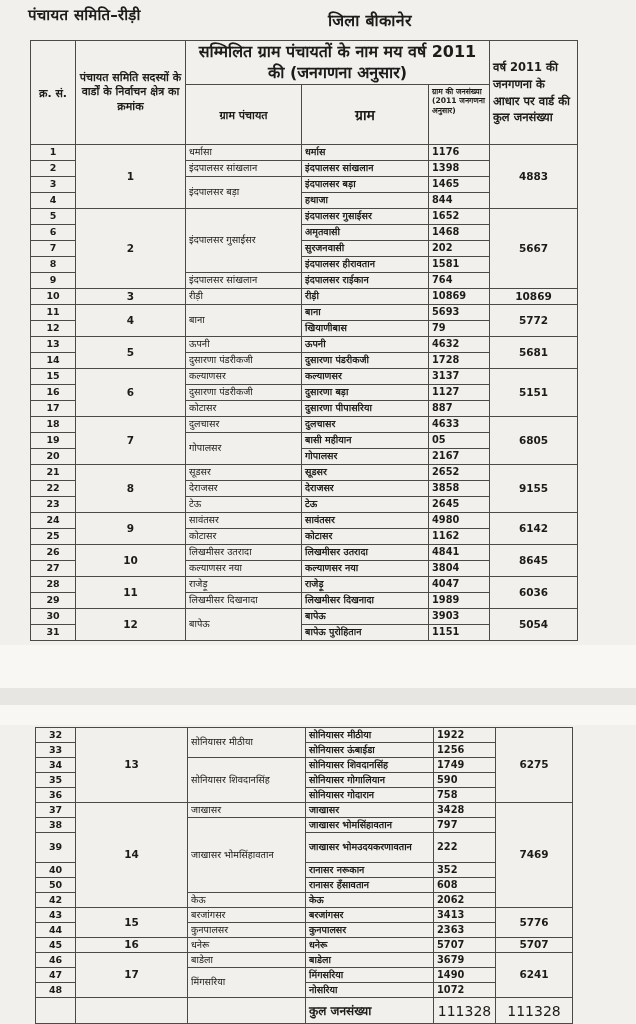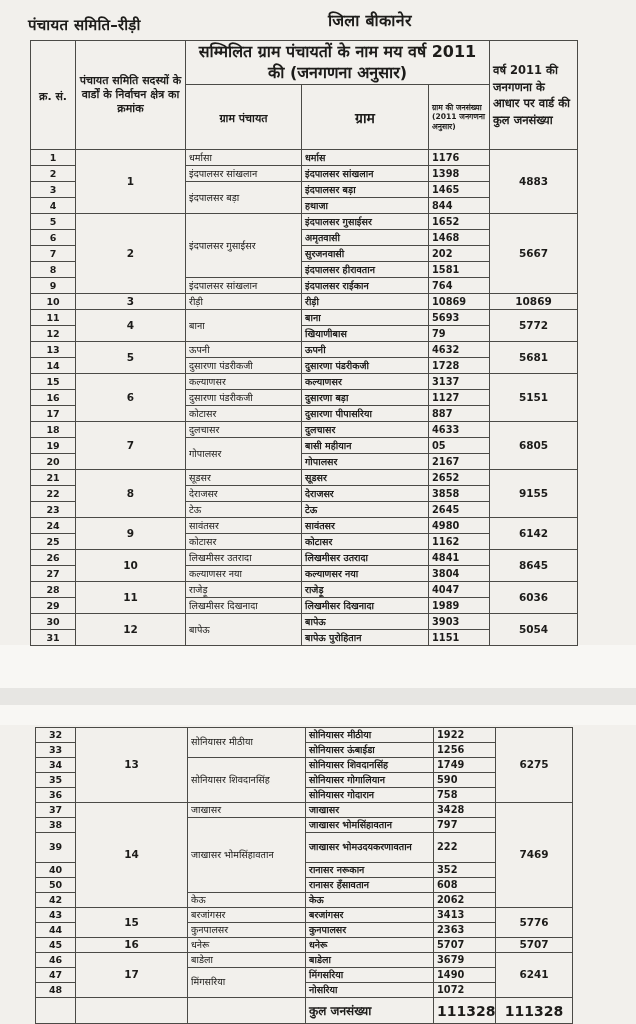--- a/index.html
+++ b/index.html
@@ -5,21 +5,21 @@
   html,body{margin:0;padding:0;}
   body{
     width:636px;height:1024px;
     background:#f2f0ec;
     font-family:"DejaVu Sans",sans-serif;
     color:#1d1c1a;
     position:relative;
     overflow:hidden;
   }
   .doc-header-left{
-    position:absolute;left:28px;top:14px;
+    position:absolute;left:28px;top:4px;
     font-size:15px;font-weight:bold;letter-spacing:.3px;
   }
   .doc-header-center{
     position:absolute;left:328px;top:9px;
     font-size:16px;font-weight:bold;letter-spacing:.3px;
   }
   table{border-collapse:collapse;table-layout:fixed;}
   td,th{
     border:1.4px solid #4b4a46;
     padding:0 3px;
@@ -30,34 +30,34 @@
   .t1{position:absolute;left:30px;top:40px;width:547px;}
   .t2{position:absolute;left:35px;top:727px;width:537px;}
   thead th{font-weight:bold;}
   .h-row1{height:44px;}
   .h-row2{height:60px;}
   .h-sn{font-size:11px;text-align:center;}
   .h-ward{font-size:11px;text-align:center;line-height:1.3;}
   .h-group{font-size:16px;text-align:center;line-height:1.3;}
   .h-gp{font-size:11px;text-align:center;}
   .h-village{font-size:14px;text-align:center;}
-  .h-pop{font-size:7.6px;text-align:left;line-height:1.25;font-weight:bold;padding:18px 3px;vertical-align:top;}
+  .h-pop{font-size:7.6px;text-align:left;line-height:1.25;font-weight:bold;padding:2px 3px;vertical-align:top;}
   .h-total{font-size:11.5px;text-align:left;line-height:1.45;}
   tbody td{font-size:9.5px;font-weight:600;line-height:1.1;}
   .t1 tbody tr{height:16px;}
   .t2 tbody tr{height:15px;}
   .c-sn{text-align:center;font-weight:bold;}
   .c-ward{text-align:center;font-weight:bold;font-size:10.5px;}
   .c-gp{font-weight:400;}
   .c-village{font-weight:700;}
   .c-pop{font-weight:700;font-size:9.8px;}
   .c-total{text-align:center;font-weight:700;font-size:10.5px;}
   tfoot tr{height:26px;}
   .foot-label{font-size:12px;font-weight:bold;}
-  .foot-num{font-size:14px;font-weight:bold;text-align:center;}
+  .foot-num{font-size:14px;font-weight:normal;text-align:center;}
   .gap-band{
     position:absolute;left:0;top:688px;width:636px;height:17px;
     background:#e7e6e3;
   }
   .page-top-white{
     position:absolute;left:0;top:645px;width:636px;height:43px;
     background:#f8f7f4;
   }
   .page-bottom-white{
     position:absolute;left:0;top:705px;width:636px;height:20px;

